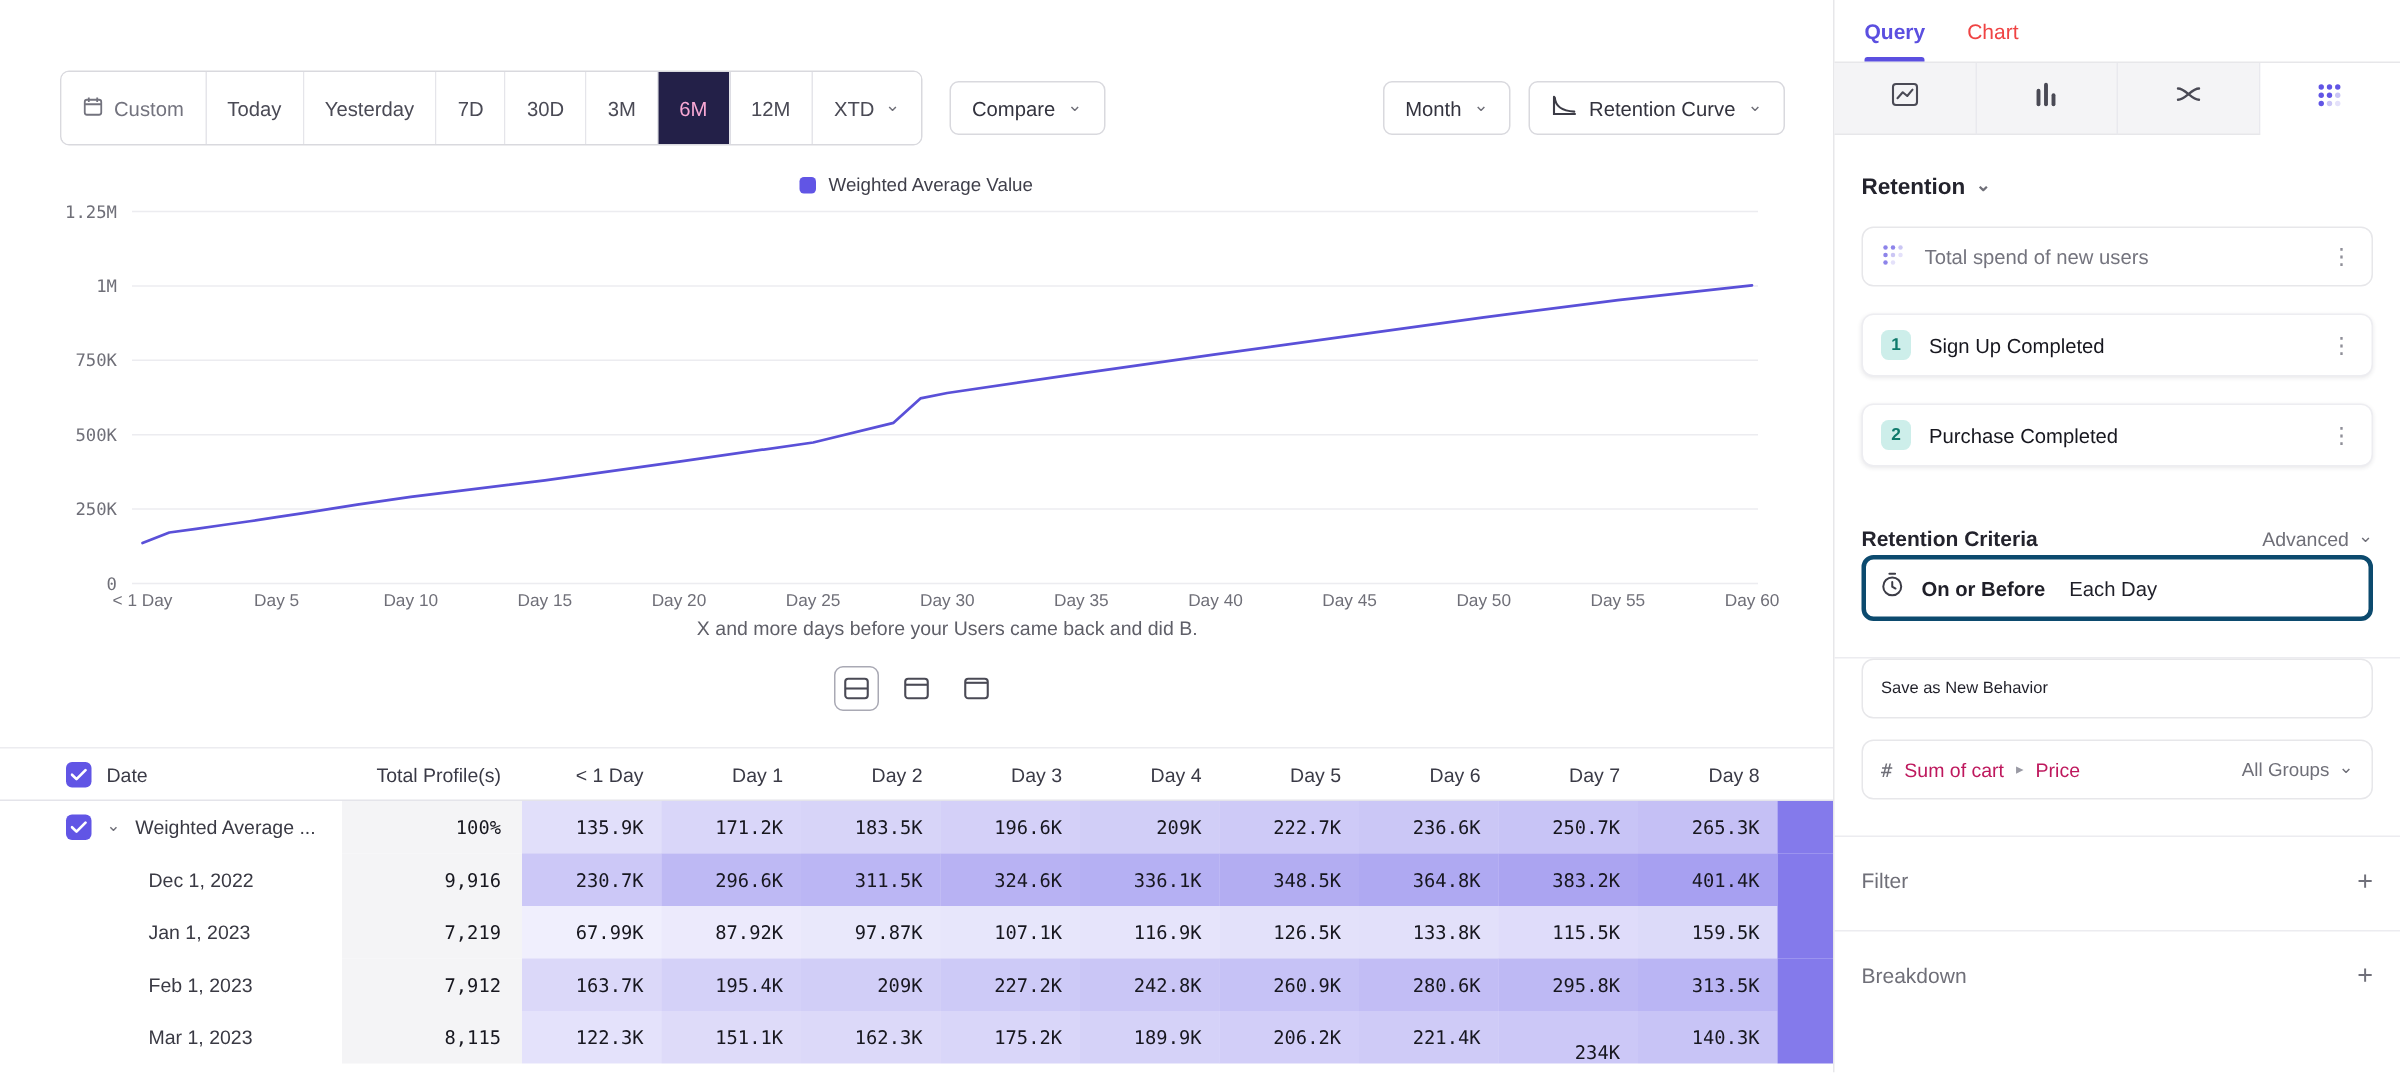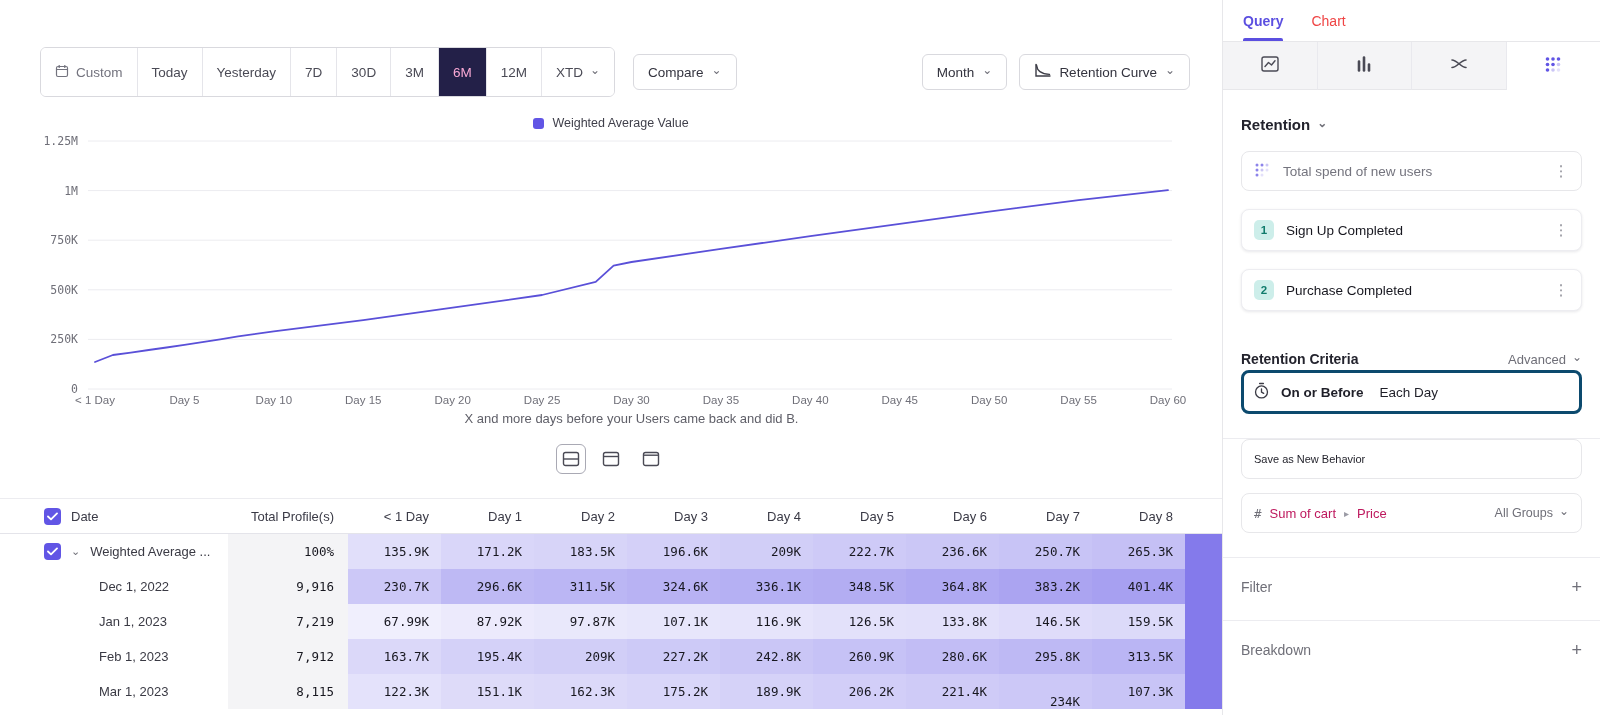--- a/index.html
+++ b/index.html
@@ -359,21 +359,21 @@
         <div class="c-val" style="background: rgba(97, 85, 229, 0.16);">
           <span class="num">116.9K</span>
         </div>
         <div class="c-val" style="background: rgba(97, 85, 229, 0.176);">
           <span class="num">126.5K</span>
         </div>
         <div class="c-val" style="background: rgba(97, 85, 229, 0.184);">
           <span class="num">133.8K</span>
         </div>
         <div class="c-val" style="background: rgba(97, 85, 229, 0.204);">
-          <span class="num">146.5K</span>
+          <span class="num">115.5K</span>
         </div>
         <div class="c-val" style="background: rgba(97, 85, 229, 0.22);">
           <span class="num">159.5K</span>
         </div>
         <div class="c-strip" style="background: rgba(97, 85, 229, 0.78);"></div>
       </div>
       <div class="trow sub">
         <div class="c-date">
           <span class="row-label">Feb 1, 2023</span>
         </div>
@@ -434,21 +434,21 @@
         <div class="c-val" style="background: rgba(97, 85, 229, 0.286);">
           <span class="num">206.2K</span>
         </div>
         <div class="c-val" style="background: rgba(97, 85, 229, 0.306);">
           <span class="num">221.4K</span>
         </div>
         <div class="c-val" style="background: rgba(97, 85, 229, 0.325); align-items: flex-end;">
           <span class="num">234K</span>
         </div>
         <div class="c-val" style="background: rgba(97, 85, 229, 0.345);">
-          <span class="num">107.3K</span>
+          <span class="num">140.3K</span>
         </div>
         <div class="c-strip" style="background: rgba(97, 85, 229, 0.78);"></div>
       </div>
     </div>
 
 </div>
 
 <div class="panel">
   <div class="panel-tabs">
     <div class="ptab active">

